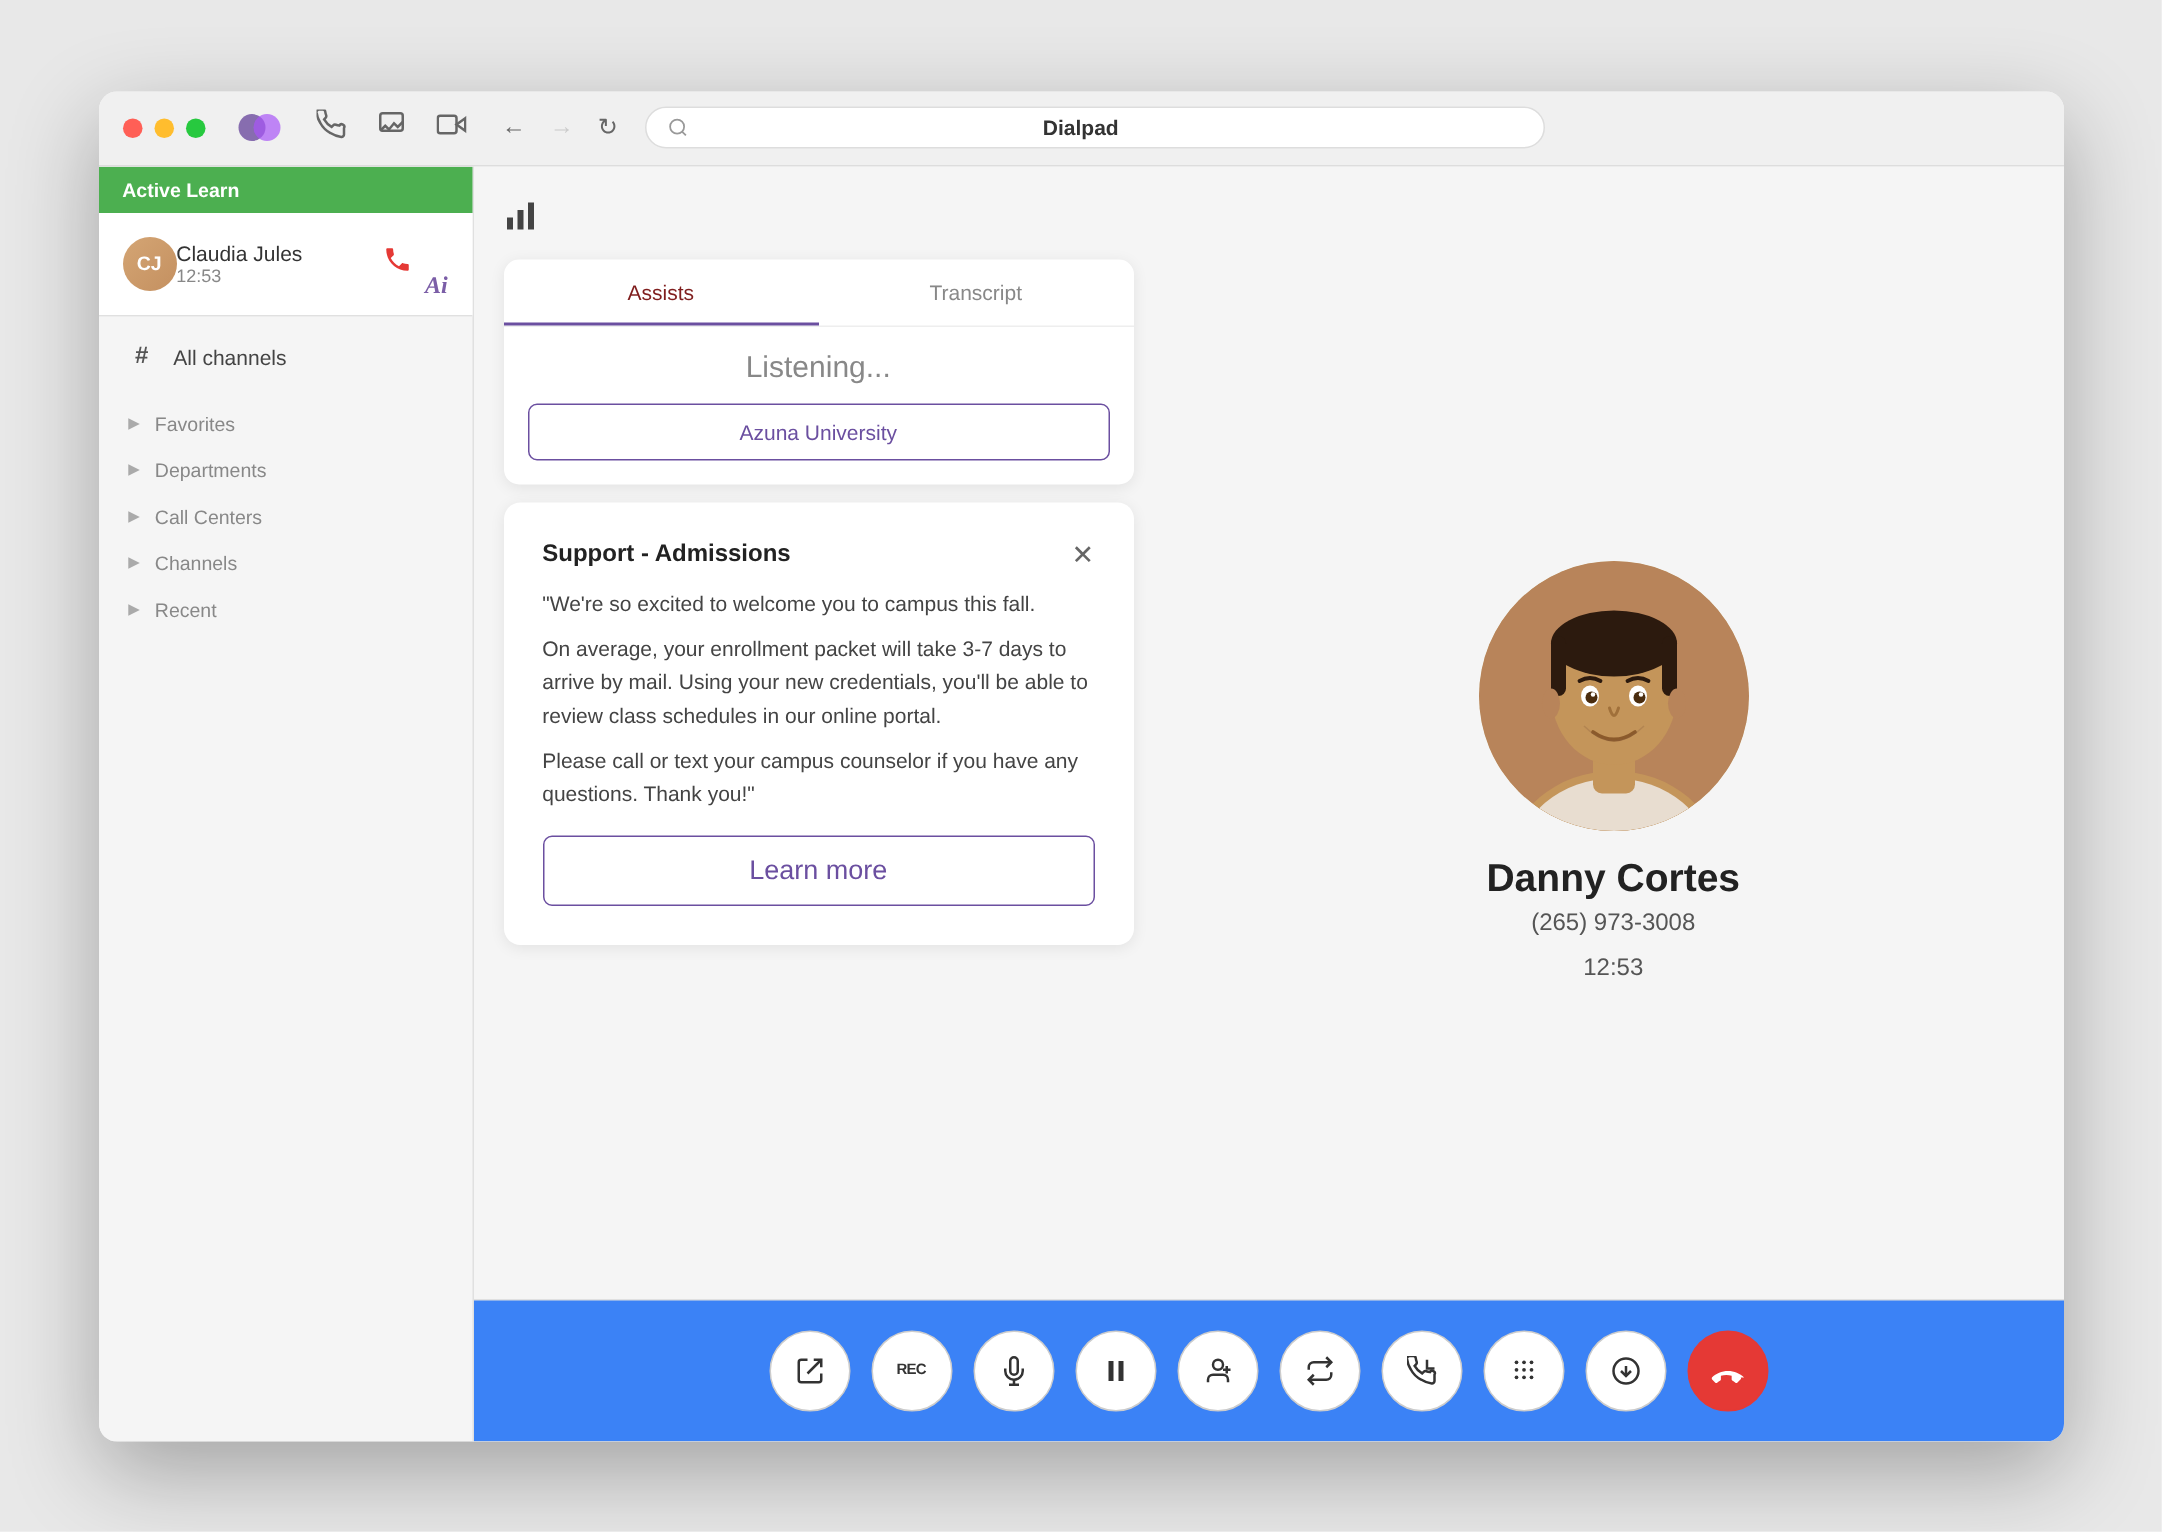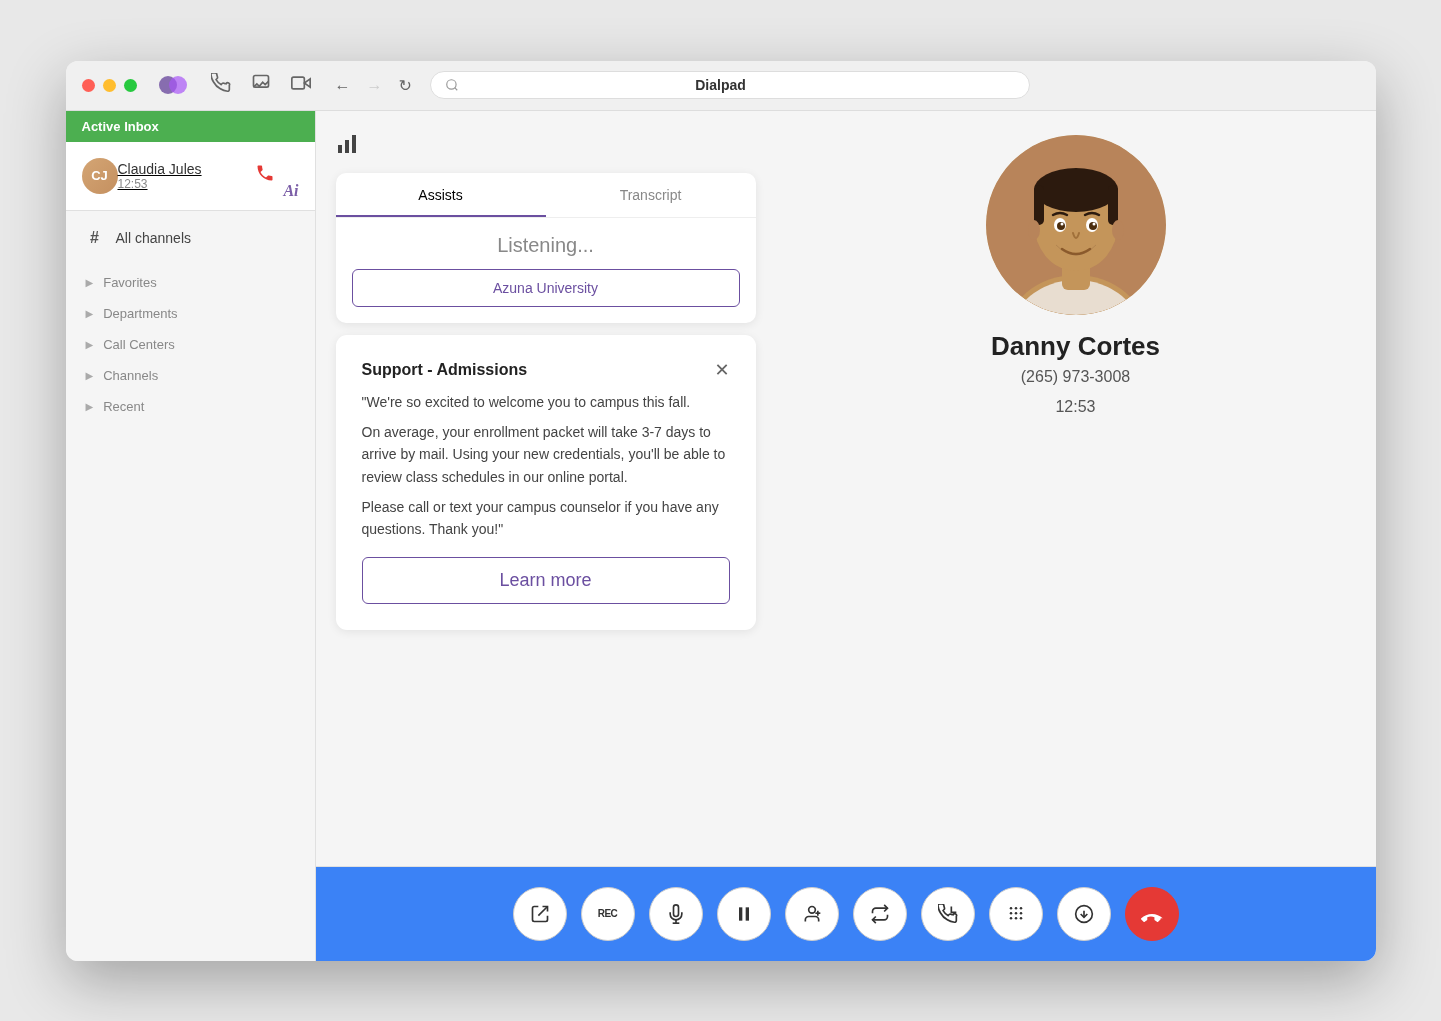--- a/index.html
+++ b/index.html
@@ -114,21 +114,20 @@
     .active-call-item {
       display: flex;
       align-items: center;
       padding: 10px 16px;
       background: white;
       border-bottom: 1px solid #e0e0e0;
       cursor: pointer;
     }
     .call-info {
       flex: 1;
-      text-decoration: underline;
     }
     .call-name {
       font-size: 14px;
       font-weight: 500;
       color: #333;
     }
     .call-time {
       font-size: 12px;
       color: #888;
     }
@@ -218,21 +217,21 @@
       flex: 1;
       padding: 14px;
       text-align: center;
       cursor: pointer;
       font-size: 14px;
       font-weight: 500;
       color: #888;
       position: relative;
     }
     .tab.active {
-      color: #000000;
+      color: #7f1d1d;
     }
     .tab.active::after {
       content: '';
       position: absolute;
       bottom: 0;
       left: 0;
       right: 0;
       height: 2px;
       background: #6b4fa0;
     }
@@ -299,22 +298,22 @@
       font-weight: 500;
       cursor: pointer;
       text-align: center;
     }
     
     .contact-panel {
       flex: 1;
       display: flex;
       flex-direction: column;
       align-items: center;
-      justify-content: flex-start;
-      padding-top: 24px;
+      justify-content: center;
+      padding-top: 52px;
       position: relative;
     }
     .contact-avatar {
       width: 180px;
       height: 180px;
       border-radius: 50%;
       overflow: hidden;
       background: #c9a87c;
       margin-bottom: 16px;
       display: flex;
@@ -427,21 +426,21 @@
         <circle cx="11" cy="11" r="8"></circle>
           <line x1="21" y1="21" x2="16.65" y2="16.65"></line>
       </svg>
     </div>
     <div class="window-title">Dialpad</div>
   </div>
 
   <div class="main-layout">
 
     <div class="sidebar">
-      <div class="active-calls-header">Active Inbox</div>
+      <div class="active-calls-header">Active Learn</div>
       <div class="active-call-item">
         <div class="person-avatar-img">CJ</div>
         <div class="call-info">
           <div class="call-name">Claudia Jules</div>
           <div class="call-time">12:53</div>
         </div>
         <div class="call-actions">
           <span class="hangup-icon">
             <svg width="20" height="20" viewBox="0 0 24 24" fill="#e53935">
               <path d="M6.6 10.8c1.4 2.8 3.8 5.1 6.6 6.6l2.2-2.2c.3-.3.7-.4 1-.2 1.1.4 2.3.6 3.6.6.6 0 1 .4 1 1V20c0 .6-.4 1-1 1-9.4 0-17-7.6-17-17 0-.6.4-1 1-1h3.5c.6 0 1 .4 1 1 0 1.3.2 2.5.6 3.6.1.3 0 .7-.2 1L6.6 10.8z"></path>

